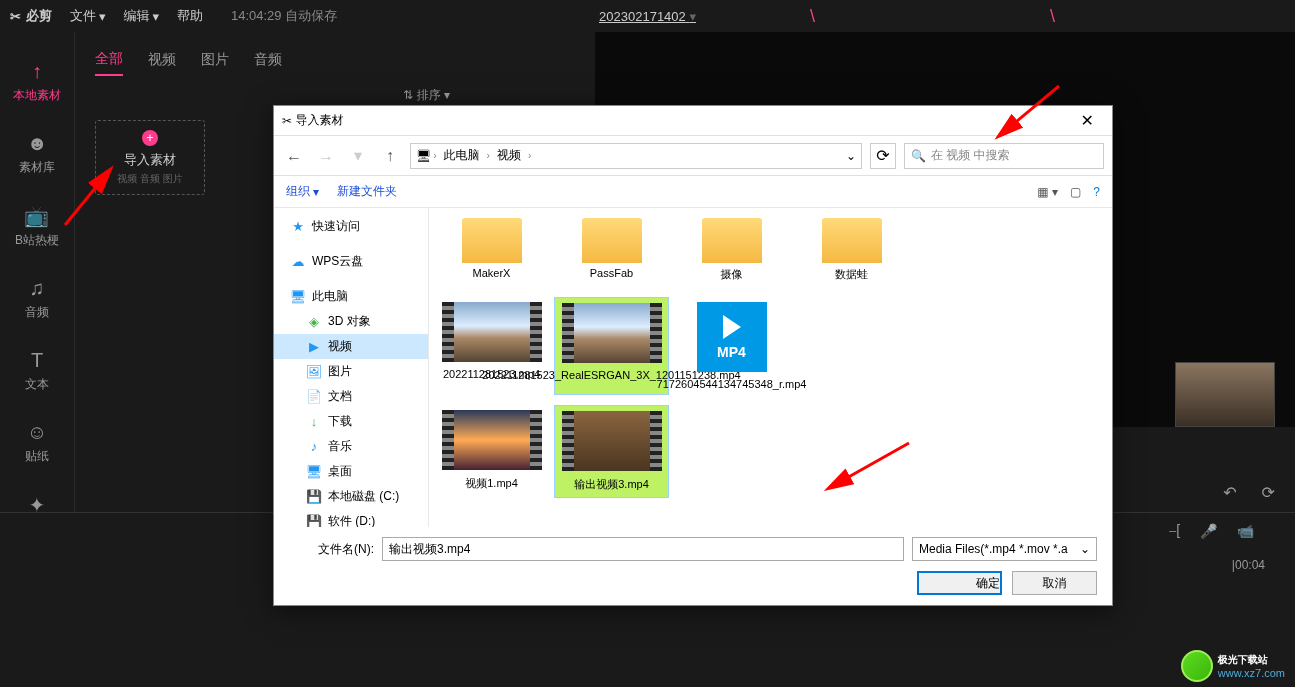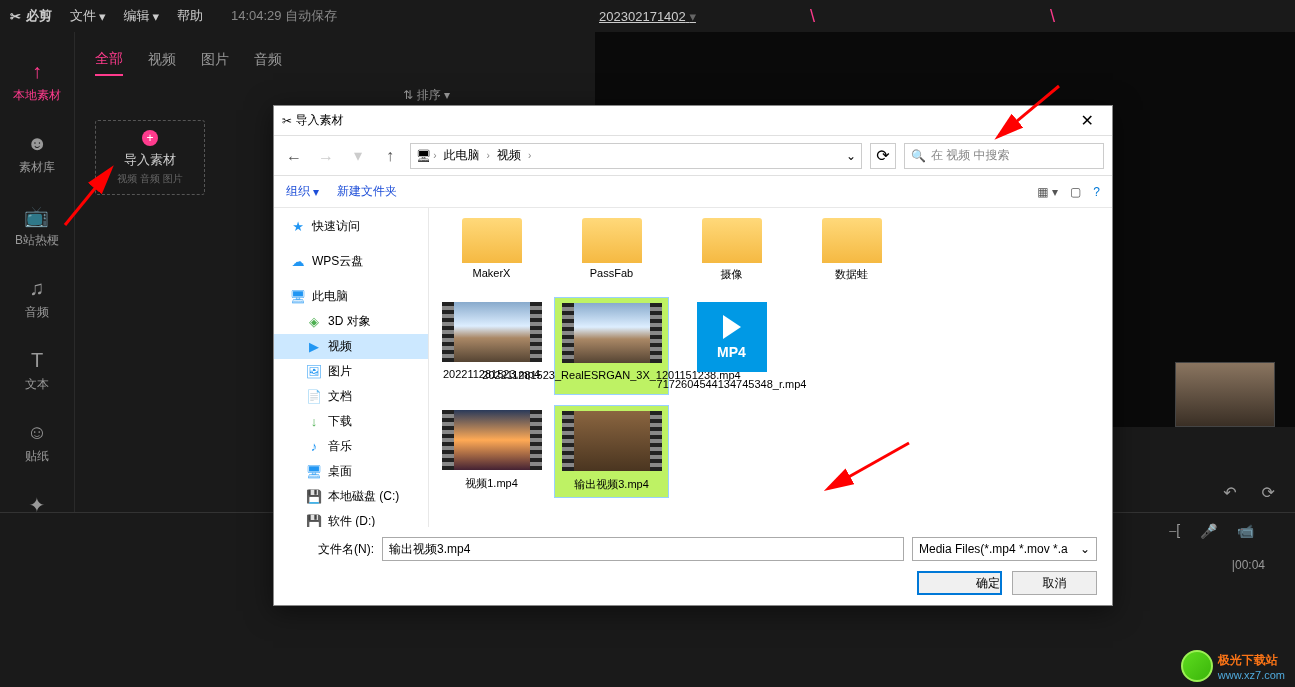--- a/index.html
+++ b/index.html
@@ -90,21 +90,21 @@
 .dlg-bottom .fn-input { flex: 1; height: 24px; border: 1px solid #aaa; padding: 0 6px; font-size: 12px; }
 .dlg-bottom .fn-filter { width: 185px; height: 24px; border: 1px solid #aaa; padding: 0 6px; display: flex; align-items: center; justify-content: space-between; }
 .dlg-bottom .btn-row { display: flex; justify-content: flex-end; gap: 10px; }
 .dlg-bottom .btn { width: 85px; height: 24px; border: 1px solid #aaa; background: #f0f0f0; cursor: pointer; font-size: 12px; }
 .dlg-bottom .btn.primary { border: 2px solid #0078d7; text-align: right; }
 
 
 .watermark { position: absolute; right: 10px; bottom: 5px; display: flex; align-items: center; gap: 5px; z-index: 10; }
 .watermark .wm-logo { width: 32px; height: 32px; background: linear-gradient(135deg, #5edc1f, #3ab50a); border-radius: 50%; border: 2px solid #9cf055; }
 .watermark .wm-text { display: flex; flex-direction: column; font-size: 12px; }
-.watermark .wm-line1 { color: #f97316; font-size: 12px; font-weight: bold; }
+.watermark .wm-line1 { color: #ffffff; font-size: 10px; font-weight: bold; }
 .watermark .wm-line2 { color: #50aadc; font-size: 11px; }
 
 svg.arrow-svg { position: absolute; pointer-events: none; z-index: 200; }
 </style>
 </head>
 <body>
 
 <div class="topbar">
   <div class="logo">
     <span>✂</span>

